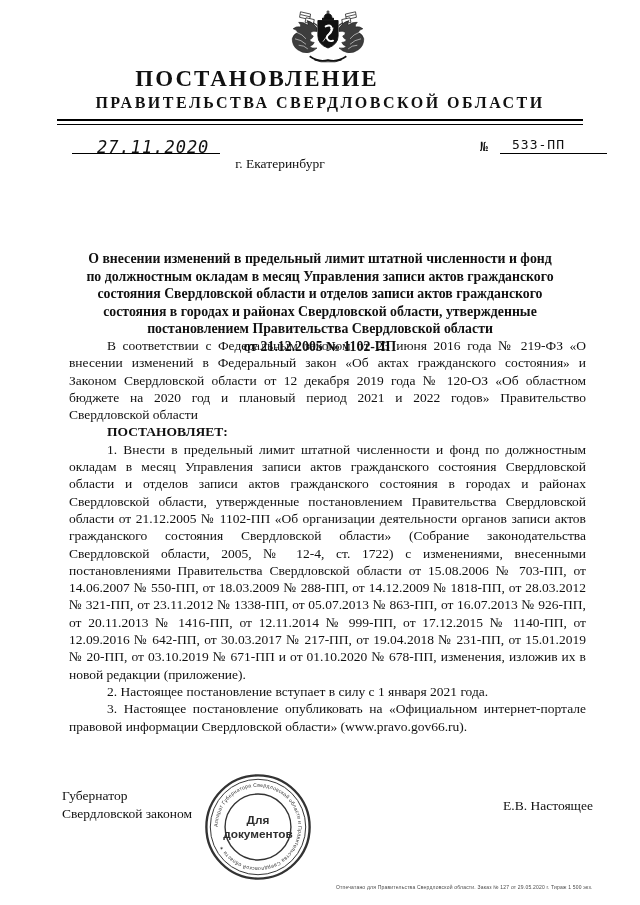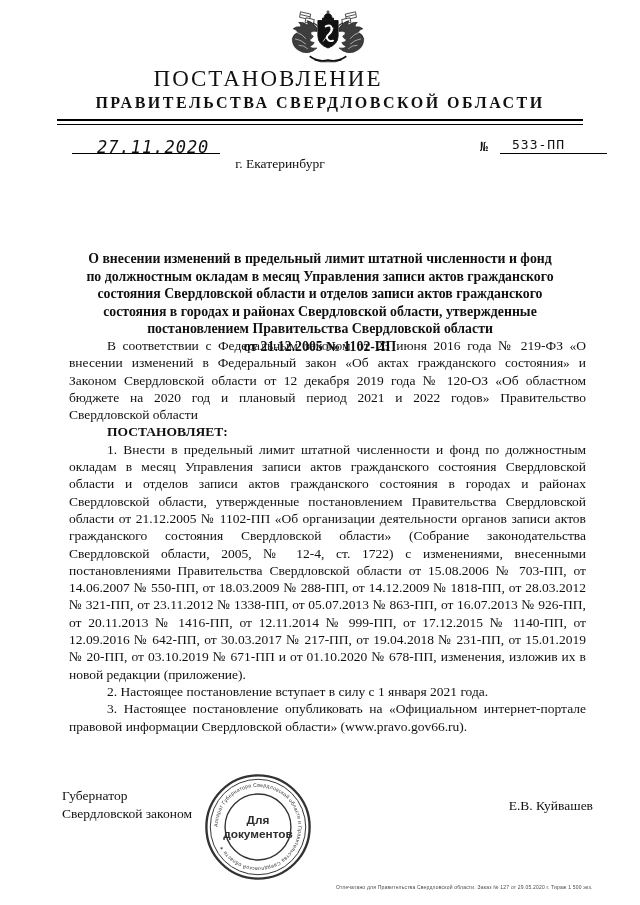--- a/index.html
+++ b/index.html
@@ -8,22 +8,22 @@
     width:640px;height:905px;
     margin:0 auto;
     background:#ffffff;
     font-family:"Liberation Serif", serif;
     color:#111;
     overflow:hidden;
   }
   
   .emblem{position:absolute;left:284px;top:9px;width:88px;height:56px;}
   .doc-type{
-    position:absolute;left:12px;top:66px;width:512px;
-    text-align:center;font-weight:normal;font-size:23px;letter-spacing:2px;
+    position:absolute;left:1px;top:66px;width:512px;
+    text-align:center;font-weight:bold;font-size:23px;letter-spacing:2px;
   }
   .issuer{
     position:absolute;left:0;top:94px;width:640px;
     text-align:center;font-weight:bold;font-size:16px;letter-spacing:2.5px;
   }
   .header-rule{
     position:absolute;left:57px;top:119px;width:526px;height:3px;
     border-top:2.5px solid #000;border-bottom:1px solid #000;
   }
   .doc-date{
@@ -146,21 +146,21 @@
   <div class="body-text">
     <p>В соответствии с Федеральным законом от 23 июня 2016 года № 219-ФЗ «О внесении изменений в Федеральный закон «Об актах гражданского состояния» и Законом Свердловской области от 12 декабря 2019 года № 120-ОЗ «Об областном бюджете на 2020 год и плановый период 2021 и 2022 годов» Правительство Свердловской области</p>
     <p class="resolves">ПОСТАНОВЛЯЕТ:</p>
     <p>1. Внести в предельный лимит штатной численности и фонд по должностным окладам в месяц Управления записи актов гражданского состояния Свердловской области и отделов записи актов гражданского состояния в городах и районах Свердловской области, утвержденные постановлением Правительства Свердловской области от 21.12.2005 № 1102-ПП «Об организации деятельности органов записи актов гражданского состояния Свердловской области» (Собрание законодательства Свердловской области, 2005, № 12-4, ст. 1722) с изменениями, внесенными постановлениями Правительства Свердловской области от 15.08.2006 № 703-ПП, от 14.06.2007 № 550-ПП, от 18.03.2009 № 288-ПП, от 14.12.2009 № 1818-ПП, от 28.03.2012 № 321-ПП, от 23.11.2012 № 1338-ПП, от 05.07.2013 № 863-ПП, от 16.07.2013 № 926-ПП, от 20.11.2013 № 1416-ПП, от 12.11.2014 № 999-ПП, от 17.12.2015 № 1140-ПП, от 12.09.2016 № 642-ПП, от 30.03.2017 № 217-ПП, от 19.04.2018 № 231-ПП, от 15.01.2019 № 20-ПП, от 03.10.2019 № 671-ПП и от 01.10.2020 № 678-ПП, изменения, изложив их в новой редакции (приложение).</p>
     <p>2. Настоящее постановление вступает в силу с 1 января 2021 года.</p>
     <p>3. Настоящее постановление опубликовать на «Официальном интернет-портале правовой информации Свердловской области» (www.pravo.gov66.ru).</p>
   </div>
 
   <div class="sig-position">Губернатор
 Свердловской законом</div>
-  <div class="sig-name">Е.В. Куйвашев</div>
+  <div class="sig-name">Е.В. Настоящее</div>
 
   <svg class="stamp" viewBox="0 0 120 120" aria-hidden="true">
     <defs>
       <path id="ringPath" d="M19,60 a41,41 0 1,1 82,0 a41,41 0 1,1 -82,0"></path>
     </defs>
     <circle cx="60" cy="60" r="52.5" fill="none" stroke="#333" stroke-width="2.4"></circle>
     <circle cx="60" cy="60" r="48.5" fill="none" stroke="#333" stroke-width="1"></circle>
     <circle cx="60" cy="60" r="33.5" fill="none" stroke="#333" stroke-width="1.4"></circle>
     <text font-family="Liberation Sans, sans-serif" font-size="5.2" letter-spacing="0.3" fill="#333">
       <textPath href="#ringPath">Аппарат Губернатора Свердловской области и Правительства Свердловской области ✶</textPath>

